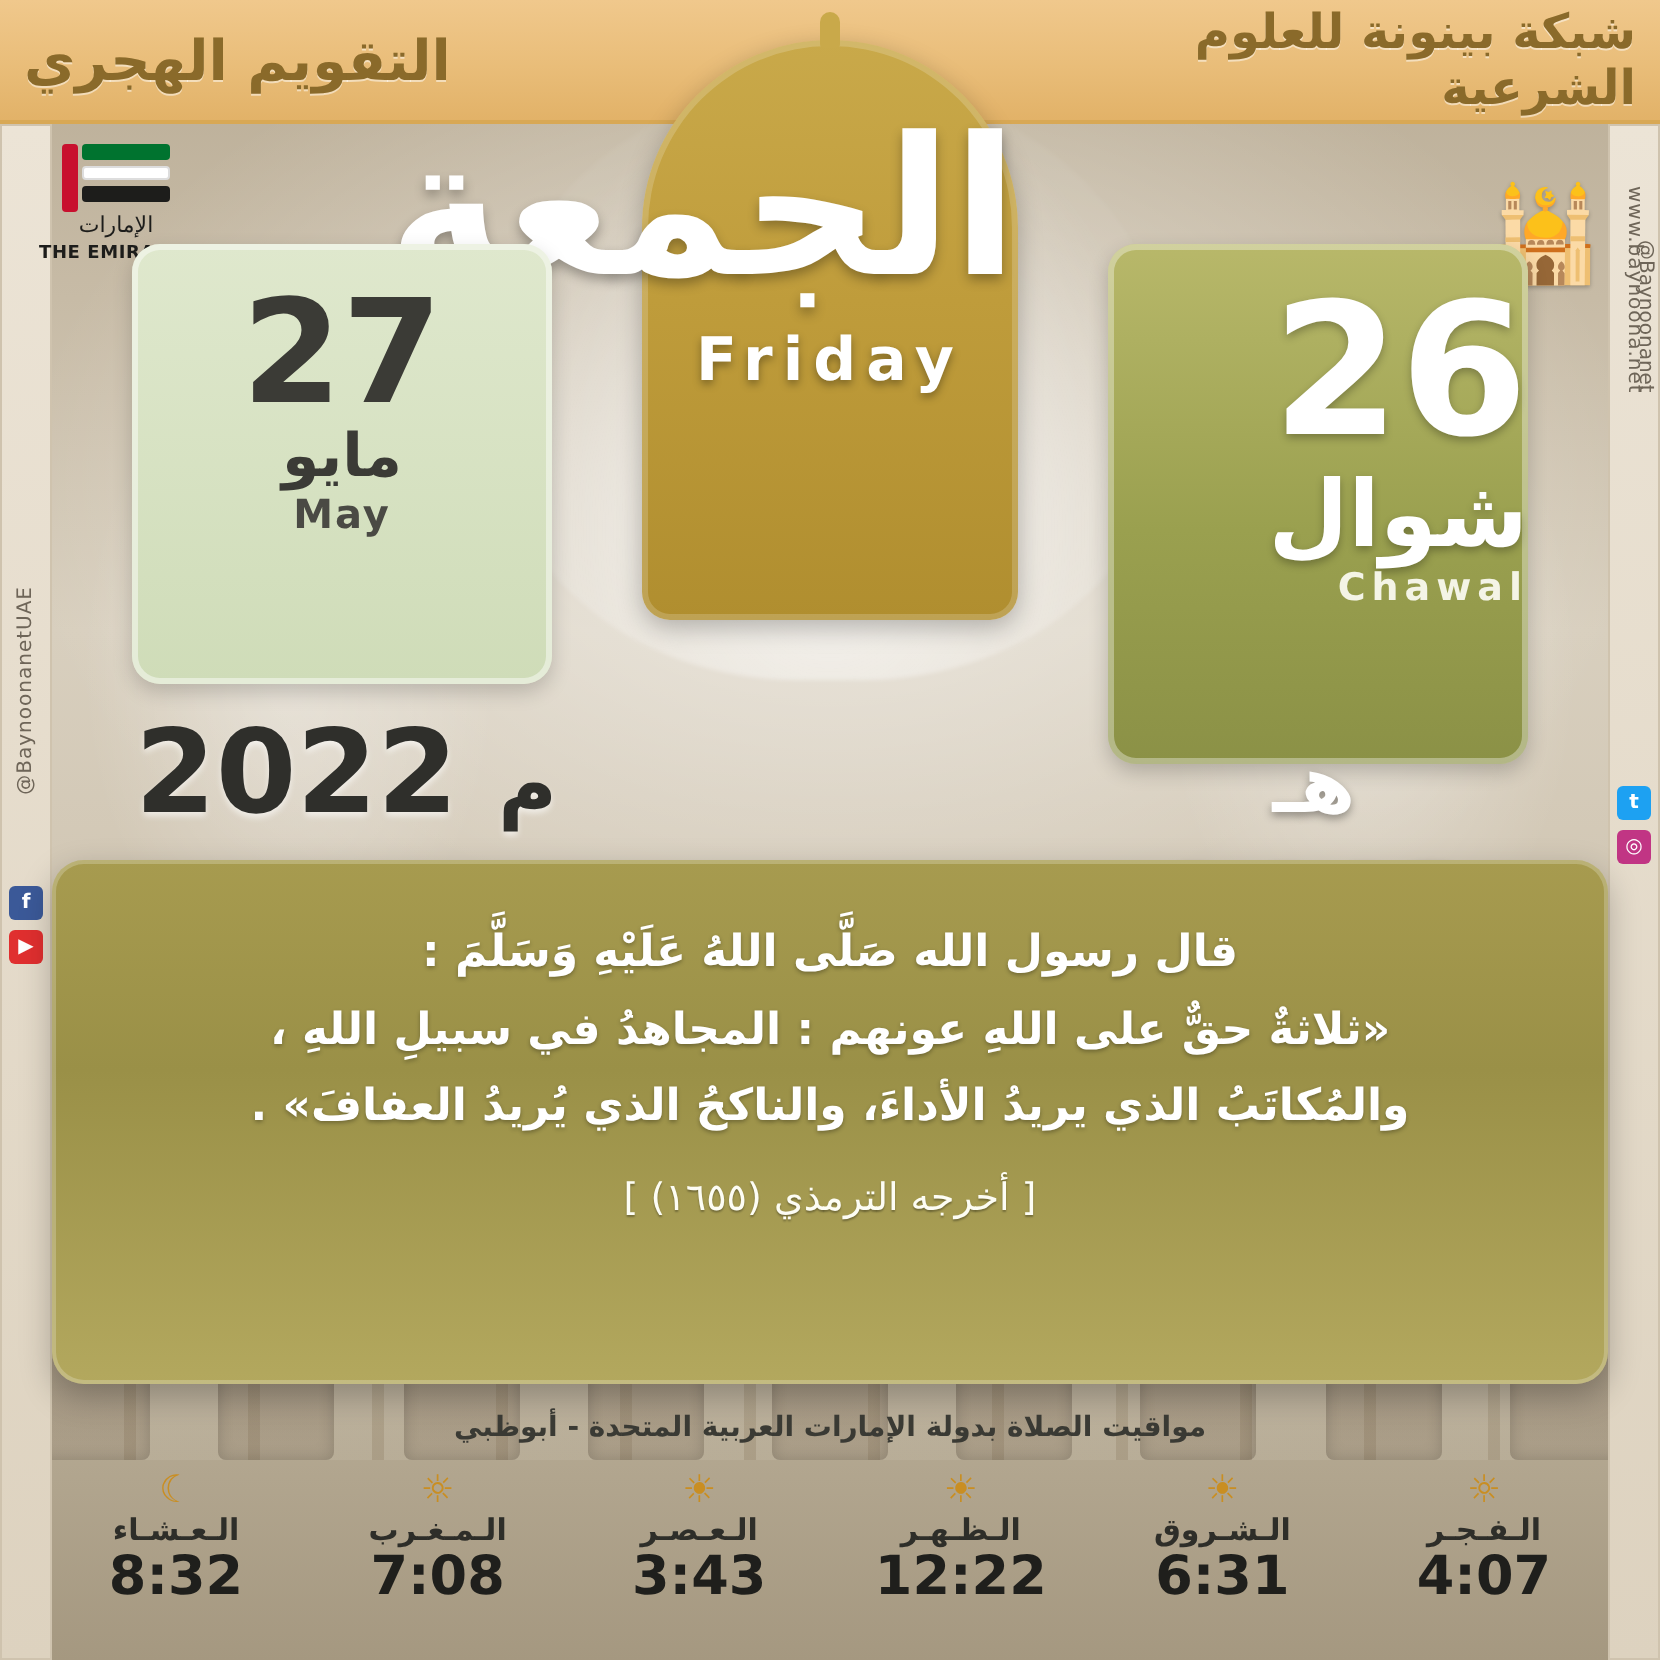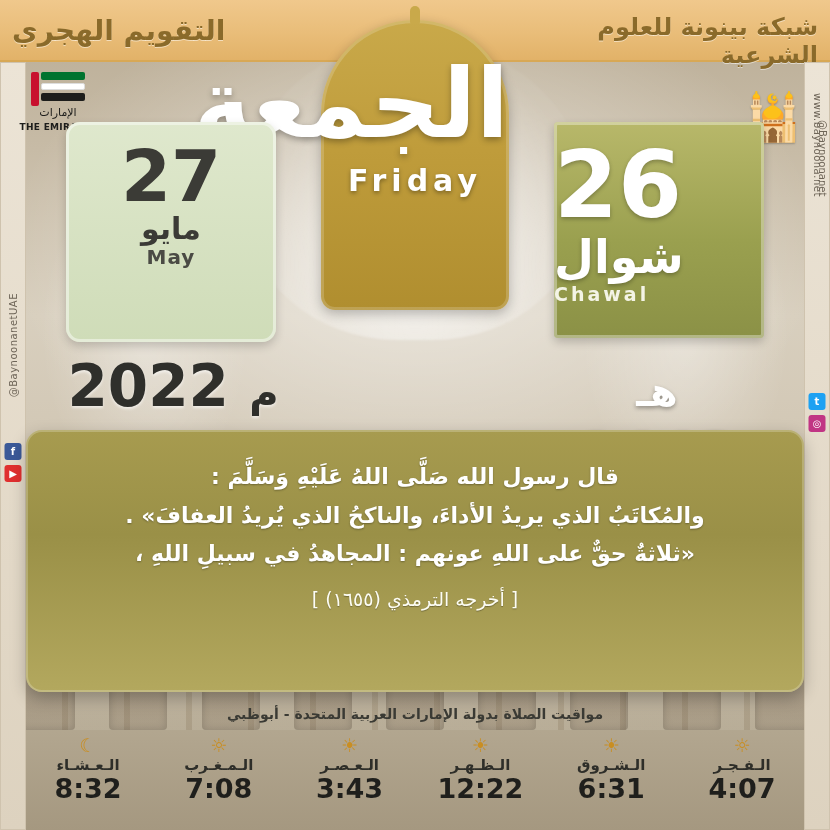--- a/index.html
+++ b/index.html
@@ -57,21 +57,21 @@
     position: absolute; top: 0; left: 0; right: 0; height: 62px;
     background: linear-gradient(180deg, #f0c88c 0%, #e9bd79 55%, #e2b268 100%);
     border-bottom: 2px solid #d8a855;
   }
   .topbar-logo-left {
     position: absolute; left: 12px; top: 8px; height: 44px; width: 230px;
     display: flex; align-items: center; justify-content: flex-start;
   }
   .topbar-logo-right {
     position: absolute; right: 12px; top: 8px; height: 44px; width: 260px;
-    display: flex; align-items: center; justify-content: flex-end; margin-top: 11px;
+    display: flex; align-items: center; justify-content: flex-end;
   }
   .calligraphy {
     font-family: "DejaVu Sans", sans-serif;
     color: #8a6a2a;
     font-weight: bold;
     direction: rtl;
     text-shadow: 0 1px 0 rgba(255,255,255,0.5);
     letter-spacing: -1px;
   }
   .calligraphy.left { font-size: 28px; }
@@ -184,25 +184,25 @@
     position: absolute; left: 66px; top: 352px; width: 214px;
     font-size: 58px; font-weight: bold; color: #2f2f2b;
     direction: rtl; text-align: center;
     text-shadow: 0 2px 3px rgba(255,255,255,.6);
   }
   .greg-year .suffix { font-size: 40px; }
 
   
   .hij-box {
     position: absolute; right: 66px; top: 122px;
-    width: 210px; height: 216px;
+    width: 210px; height: 260px;
     background: linear-gradient(180deg, #b8b86a 0%, #9aa04f 55%, #8b9146 100%);
-    border-radius: 4px;
+    border-radius: 14px;
     box-shadow: 0 4px 10px rgba(0,0,0,.2), inset 0 0 0 3px rgba(255,255,255,.35);
-    text-align: left;
+    text-align: right;
   }
   .hij-num {
     font-size: 92px; font-weight: bold; color: #ffffff; line-height: 1;
     padding-top: 18px; text-shadow: 0 2px 4px rgba(0,0,0,.28);
   }
   .hij-month-ar {
     font-size: 46px; font-weight: bold; color: #ffffff; direction: rtl; line-height: 1.1;
     text-shadow: 0 2px 4px rgba(0,0,0,.28);
   }
   .hij-month-en {
@@ -342,22 +342,22 @@
     <div class="hij-month-ar">شوال</div>
     <div class="hij-month-en">Chawal</div>
   </div>
   <div class="hij-year">
     <span class="suffix">هـ</span>
     <span>1443</span>
   </div>
 
   <div class="hadith">
     <div class="line">قال رسول الله صَلَّى اللهُ عَلَيْهِ وَسَلَّمَ :</div>
+    <div class="line">«ثلاثةٌ حقٌّ على اللهِ عونهم : المجاهدُ في سبيلِ اللهِ ،</div>
     <div class="line">والمُكاتَبُ الذي يريدُ الأداءَ، والناكحُ الذي يُريدُ العفافَ» .</div>
-    <div class="line">«ثلاثةٌ حقٌّ على اللهِ عونهم : المجاهدُ في سبيلِ اللهِ ،</div>
     <div class="src">[ أخرجه الترمذي (١٦٥٥) ]</div>
   </div>
 
   <div class="pt-title">مواقيت الصلاة بدولة الإمارات العربية المتحدة - أبوظبي</div>
   <div class="pt-row">
     <div class="pt-cell">
       <div class="pt-icon">☼</div>
       <div class="pt-name">الـفـجـر</div>
       <div class="pt-time">4:07</div>
     </div>

